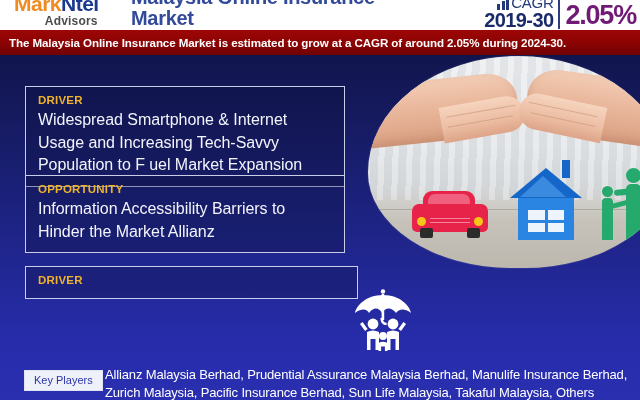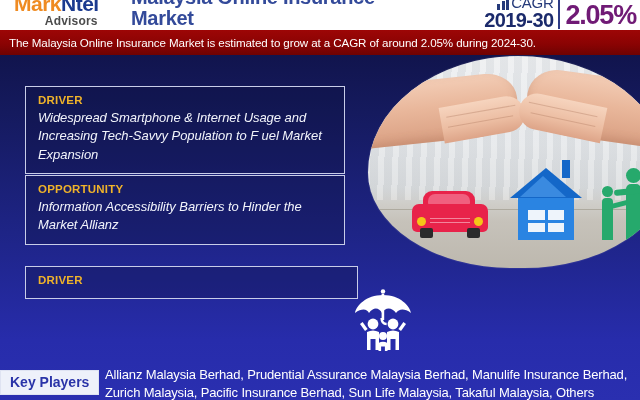--- a/index.html
+++ b/index.html
@@ -67,21 +67,21 @@
     color: #701a75; font-size: 27px; font-weight: bold; letter-spacing: -1.2px;
     line-height: 1; padding-bottom: 1px;
   }
 
   
   .banner {
     position: absolute; top: 30px; left: 0;
     width: 640px; height: 25px;
     background: linear-gradient(180deg,#9d0606 0%, #8b0303 55%, #6f0202 100%);
     color: #ffffff;
-    font-size: 11.6px; font-weight: 400;
+    font-size: 11.6px; font-weight: 700;
     display: flex; align-items: center; padding-left: 9px;
     letter-spacing: -0.1px;
     z-index: 5;
     white-space: nowrap;
   }
 
   
   .photo {
     position: absolute;
     left: 368px; top: 56px;
@@ -207,35 +207,34 @@
     z-index: 4;
   }
   .box-driver { top: 86px; }
   .box-opportunity { top: 175px; }
   .box-segment { top: 266px; width: 333px; }
   .box-head {
     color: #f0b32a; font-size: 11.5px; font-weight: bold;
     letter-spacing: 0.2px; margin-bottom: 3px;
   }
   .box-body {
-    color: #f2f4fb; font-size: 13px; line-height: 1.42;
+    color: #f2f4fb; font-size: 16px; line-height: 1.42;
     letter-spacing: -0.05px;
-    font-style: italic;
   }
   .box-segment .box-body { font-weight: bold; color: #ffffff; }
   .seg-lead { color: #f0b32a; font-weight: bold; }
 
   
   .umbrella { position: absolute; left: 352px; top: 286px; width: 62px; height: 66px; z-index: 4; }
 
   
   .kp-badge {
-    position: absolute; left: 0; top: 370px;
+    position: absolute; left: 24px; top: 370px;
     background: #eef1fa; border: 1px solid #dfe3f2;
-    color: #2a34a8; font-size: 14px; font-weight: bold;
+    color: #2a34a8; font-size: 11px; font-weight: normal;
     padding: 3px 9px 4px 9px;
     z-index: 4;
   }
   .kp-text {
     position: absolute; left: 105px; top: 366px; width: 528px;
     color: #ffffff; font-size: 13px; line-height: 1.42;
     letter-spacing: -0.15px;
     z-index: 4;
   }
 </style>

